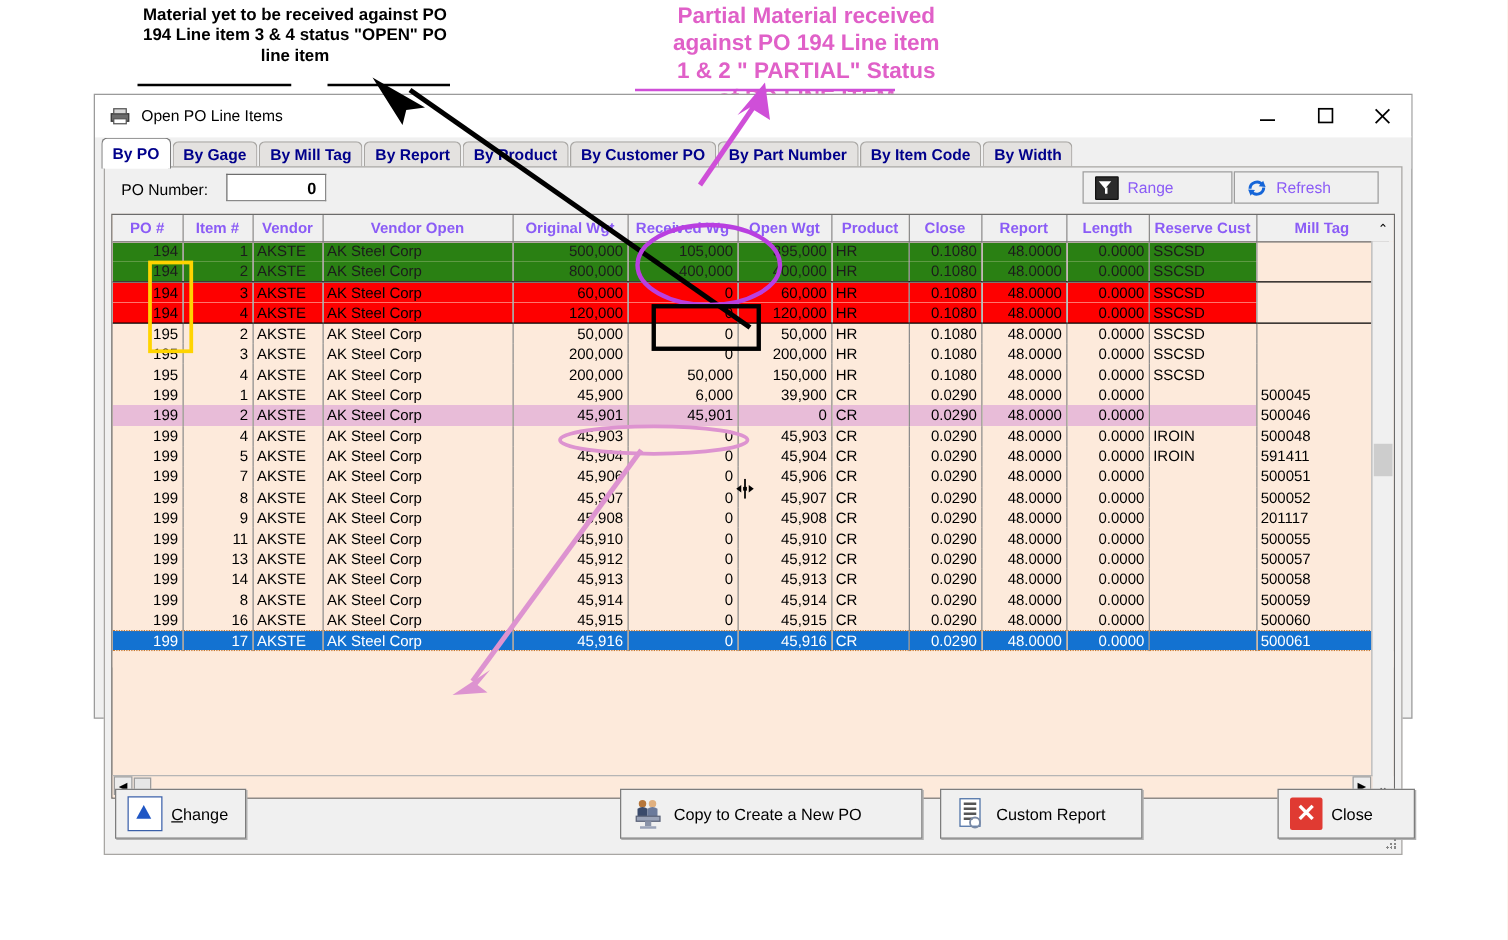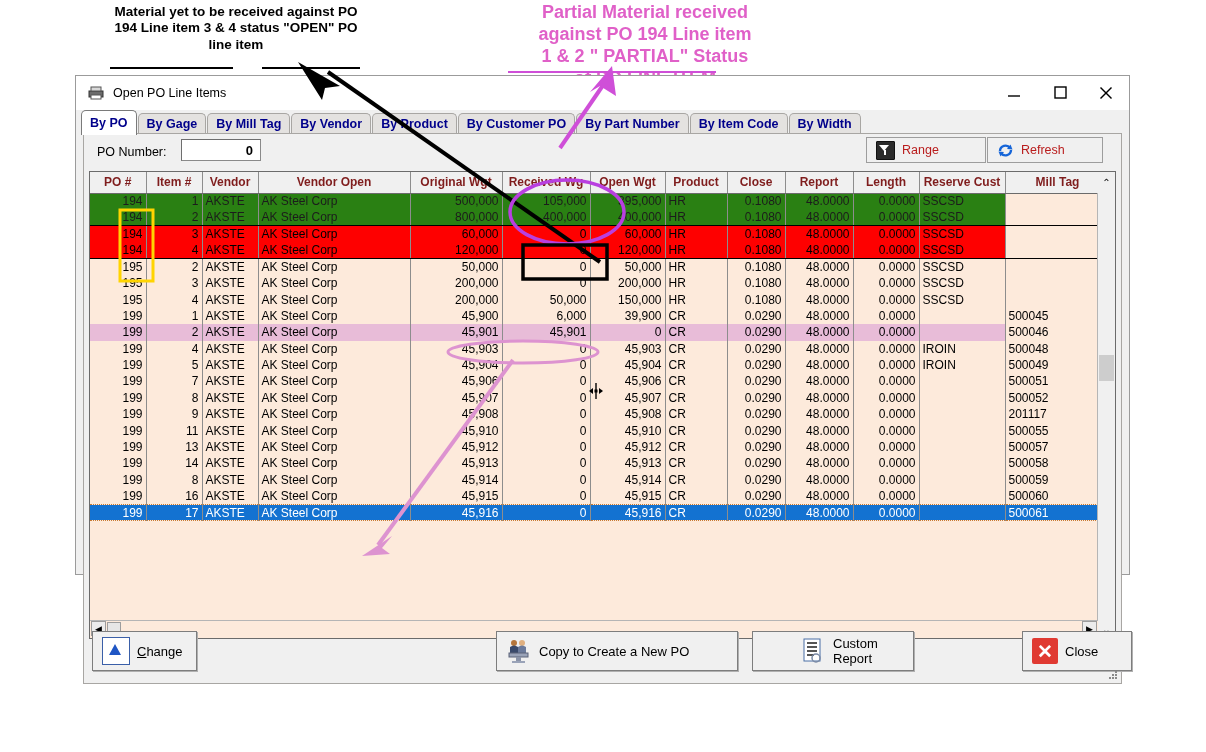--- a/index.html
+++ b/index.html
@@ -54,21 +54,21 @@
   #po-input{
     position:absolute;left:97px;top:5px;width:80px;height:22px;
     border:1px solid #8a8a8a;border-top-color:#6e6e6e;border-left-color:#6e6e6e;
     background:#fff;box-sizing:border-box;text-align:right;
     font-family:"Liberation Sans",sans-serif;font-size:13px;font-weight:bold;
     padding:0 7px 0 2px;line-height:20px;color:#000;
   }
   .tbbtn{
     position:absolute;top:3px;height:26px;background:#f0f0f0;
     border:1px solid #9d9d9d;box-sizing:border-box;
-    display:flex;align-items:center;font-size:12.5px;color:#b91c1c;
+    display:flex;align-items:center;font-size:12.5px;color:#8b5cf6;
   }
   #btn-range{left:782px;width:120px;}
   #btn-refresh{left:903px;width:116px;}
   .tbbtn .ic{width:17px;height:17px;margin:0 7px 0 9px;position:relative;flex:0 0 auto;}
 
   
   .funnel{background:#2b2b2b;border:1px solid #111;border-radius:1px;}
   .funnel:after{content:"";position:absolute;left:2px;top:3px;
     width:0;height:0;border-left:5.5px solid transparent;border-right:5.5px solid transparent;
     border-top:6px solid #fff;}
@@ -77,21 +77,21 @@
   .refresh{color:#1565d8;font-size:17px;line-height:17px;font-weight:bold;}
 
   
   #grid{
     position:absolute;left:5px;top:37px;right:5px;bottom:44px;
     border:1px solid #6b6b6b;background:#fdeadb;box-sizing:border-box;overflow:hidden;
   }
   table.g{border-collapse:collapse;table-layout:fixed;width:1020px;font-size:12px;}
   table.g th{
     background:#f0f0f0;border-right:1px solid #8d8d8d;border-bottom:1px solid #6b6b6b;
-    height:21px;font-weight:bold;font-size:12px;color:#7f1d1d;text-align:center;
+    height:21px;font-weight:bold;font-size:12px;color:#8b5cf6;text-align:center;
     padding:0 3px;box-sizing:border-box;white-space:nowrap;
   }
   table.g td{
     height:16.4px;padding:0 3px;border-right:1px solid #8d8d8d;
     white-space:nowrap;overflow:hidden;box-sizing:border-box;font-size:12px;color:#000;
   }
   td.num{text-align:right;}
   tr.green td{background:#2a8013;color:#1c1c1c;}
   tr.green.last td{border-bottom:1px solid #000;}
   tr.red td{background:#fe0000;color:#000;}
@@ -124,21 +124,21 @@
 
   
   #footer{position:absolute;left:0;right:0;bottom:0;height:60px;}
   .fbtn{
     position:absolute;height:40px;background:#f0f0f0;border:1px solid #7d7d7d;
     box-sizing:border-box;display:flex;align-items:center;
     font-size:13px;color:#000;box-shadow:1px 1px 0 #b0b0b0;
   }
   #btn-change{left:8px;top:8px;width:105px;}
   #btn-copy{left:412px;top:8px;width:242px;}
-  #btn-custom{left:668px;top:8px;width:162px;padding-left:36px;}
+  #btn-custom{left:668px;top:8px;width:162px;}
   #btn-close{left:938px;top:8px;width:110px;}
   .fbtn .ico{width:26px;height:26px;margin:0 7px 0 9px;position:relative;flex:0 0 auto;}
   .ico-change{background:#fff;border:1px solid #3a5fa8;}
   .ico-change:after{content:"";position:absolute;left:6px;top:6px;width:0;height:0;
     border-left:6px solid transparent;border-right:6px solid transparent;border-bottom:11px solid #1f56c4;}
   .ico-x{background:#e03a32;border-radius:2px;color:#fff;font-weight:bold;font-size:19px;
          display:flex;align-items:center;justify-content:center;line-height:1;}
   .ico-people{font-size:20px;line-height:26px;color:#3a4a6b;text-align:center;}
 
   #resize-grip{position:absolute;right:3px;bottom:3px;width:10px;height:10px;
@@ -201,21 +201,21 @@
             <line x1="12.5" y1="1.5" x2="1.5" y2="12.5" stroke="#000" stroke-width="1.4"></line>
           </svg>
       </div>
     </div>
   </div>
 
   <div id="tabstrip">
     <div class="tab active">By PO</div>
     <div class="tab">By Gage</div>
     <div class="tab">By Mill Tag</div>
-    <div class="tab">By Vendor</div>
+    <div class="tab">By Report</div>
     <div class="tab">By Product</div>
     <div class="tab">By Customer PO</div>
     <div class="tab">By Part Number</div>
     <div class="tab">By Item Code</div>
     <div class="tab">By Width</div>
   </div>
 
   <div id="panel">
 
     <div id="toolbar">
@@ -429,21 +429,21 @@
               <td>AKSTE</td>
               <td>AK Steel Corp</td>
               <td class="num">45,904</td>
               <td class="num">0</td>
               <td class="num">45,904</td>
               <td>CR</td>
               <td class="num">0.0290</td>
               <td class="num">48.0000</td>
               <td class="num">0.0000</td>
               <td>IROIN</td>
-              <td class=" milltag">500049</td>
+              <td class=" milltag">591411</td>
             </tr>
             <tr class="plain">
               <td class="num">199</td>
               <td class="num">7</td>
               <td>AKSTE</td>
               <td>AK Steel Corp</td>
               <td class="num">45,906</td>
               <td class="num">0</td>
               <td class="num">45,906</td>
               <td>CR</td>

